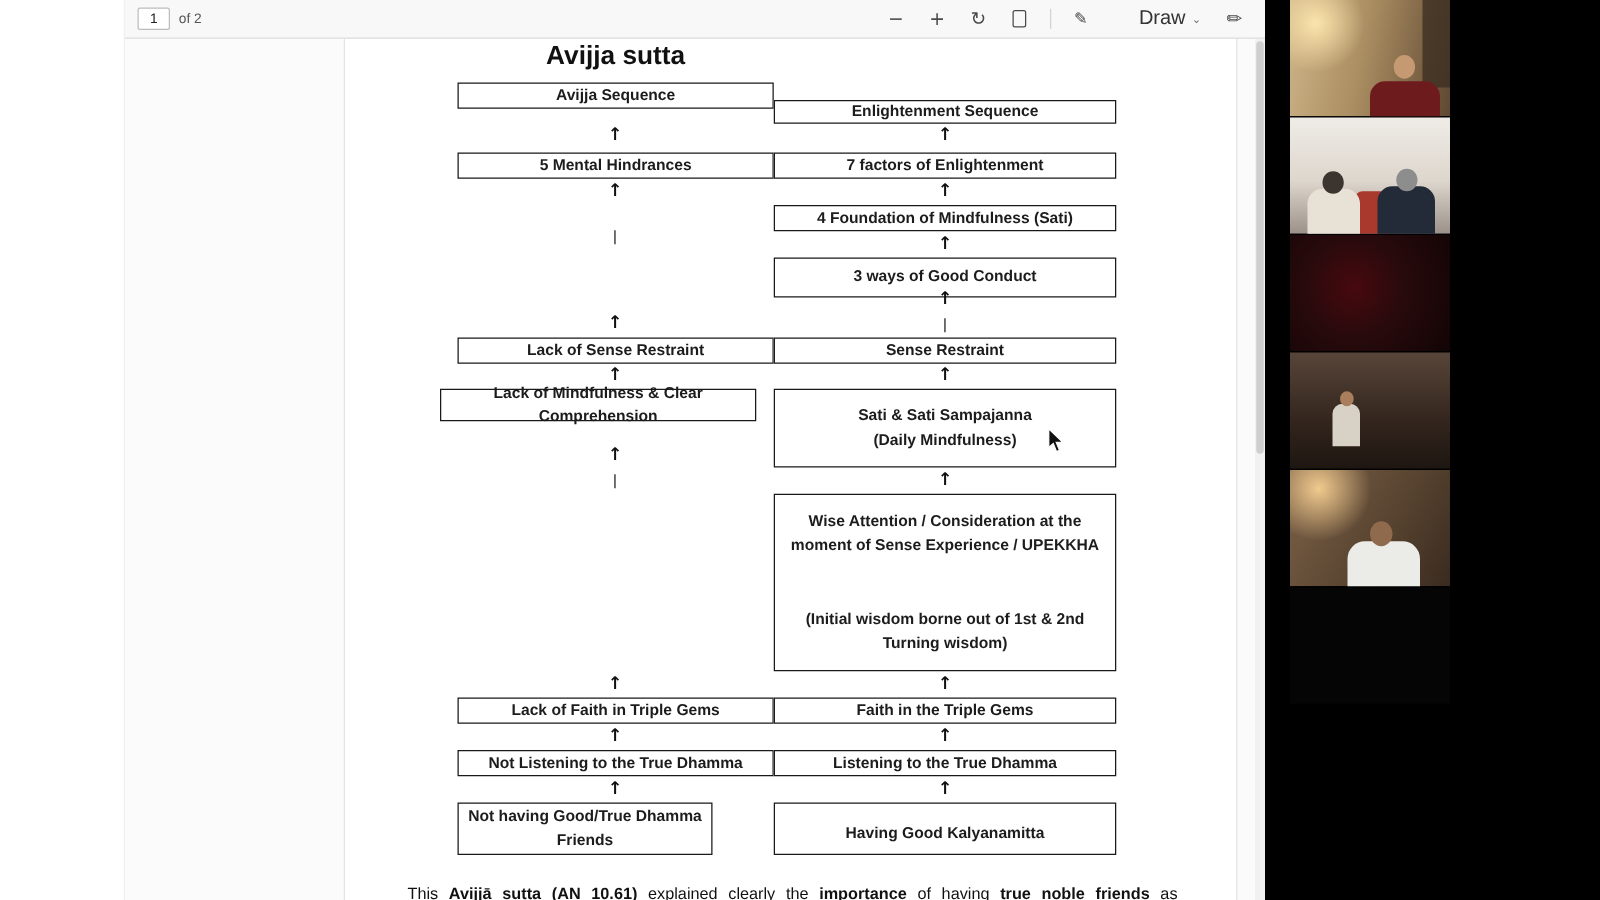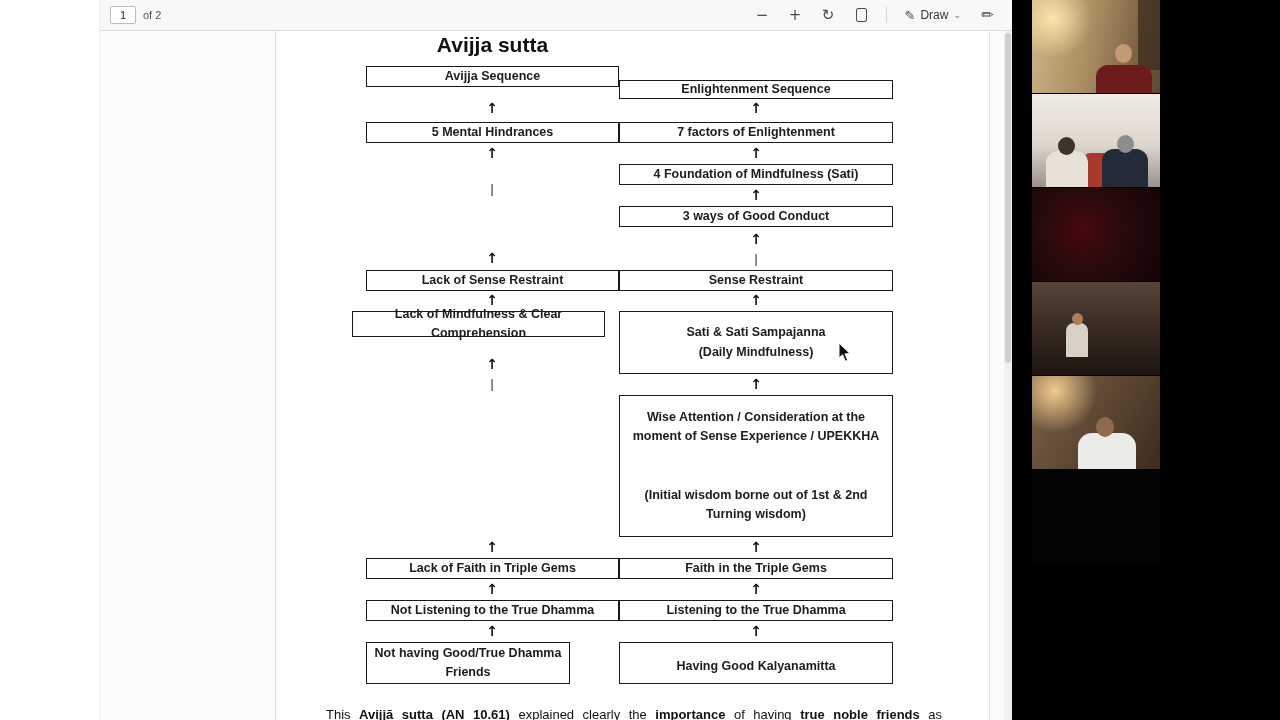--- a/index.html
+++ b/index.html
@@ -15,21 +15,21 @@
   .toolbar { position:absolute; left:0; top:0; width:100%; height:31px; background:#f8f8f8; border-bottom:1px solid #dcdcdc; display:flex; align-items:center; justify-content:space-between; padding:0 10px; z-index:6; }
   .tb-left { display:flex; align-items:center; gap:7px; }
   .page-input { width:26px; height:18px; text-align:center; font-size:11px; border:1px solid #bdbdbd; border-radius:2px; background:#fff; color:#222; font-family:"Liberation Sans",sans-serif; }
   .page-total { font-size:11px; color:#555; }
   .tb-right { display:flex; align-items:center; gap:4px; }
   .tbtn { width:29px; height:25px; display:flex; align-items:center; justify-content:center; font-size:15px; color:#4a4a4a; background:transparent; border:0; border-radius:3px; font-family:"DejaVu Sans",sans-serif; }
   .fit-glyph { display:inline-block; width:11px; height:14px; border:1.5px solid #4a4a4a; border-radius:2px; }
   .sep { width:1px; height:16px; background:#d2d2d2; margin:0 6px; }
   .draw-btn { display:flex; align-items:center; gap:5px; height:25px; padding:0 8px; background:transparent; border:0; border-radius:3px; color:#333; }
   .draw-ico { font-size:13px; color:#4a4a4a; font-family:"DejaVu Sans",sans-serif; }
-  .draw-label { font-size:12px; }
+  .draw-label { font-size:16px;margin-left:36px; }
   .caret { font-size:9px; color:#666; }
 
   
   .doc-area { position:absolute; left:0; top:31px; width:912px; height:689px; background:#fbfbfb; }
   .pdf-page { position:absolute; left:175px; top:0; width:715px; height:689px; background:#fff; border-left:1px solid #e3e3e3; border-right:1px solid #e3e3e3; overflow:hidden; }
   .ptitle { position:absolute; left:90px; top:2px; width:253px; text-align:center; font-size:21px; font-weight:700; color:#111; }
 
   .dbox { position:absolute; border:1px solid #191919; background:#fff; display:flex; align-items:center; justify-content:center; text-align:center; font-weight:700; font-size:12.5px; line-height:19.5px; white-space:pre-line; color:#1c1c1c; padding:0 4px; }
   .dbox.low { align-items:flex-end; padding-bottom:7px; }
   .arr { position:absolute; width:24px; text-align:center; font-size:14px; font-weight:700; color:#111; line-height:19px; font-family:"DejaVu Sans",sans-serif; }
@@ -109,21 +109,21 @@
 
     <div class="doc-area">
       <div class="pdf-page">
         <div class="ptitle">Avijja sutta</div>
 
         <div class="dbox" style="left:90px;top:35px;width:253px;height:21px">Avijja Sequence</div>
         <div class="dbox" style="left:343px;top:49px;width:274px;height:19px">Enlightenment Sequence</div>
         <div class="dbox" style="left:90px;top:91px;width:253px;height:21px">5 Mental Hindrances</div>
         <div class="dbox" style="left:343px;top:91px;width:274px;height:21px">7 factors of Enlightenment</div>
         <div class="dbox" style="left:343px;top:133px;width:274px;height:21px">4 Foundation of Mindfulness (Sati)</div>
-        <div class="dbox" style="left:343px;top:175px;width:274px;height:21px">3 ways of Good Conduct</div>
+        <div class="dbox" style="left:343px;top:175px;width:274px;height:32px">3 ways of Good Conduct</div>
         <div class="dbox" style="left:90px;top:239px;width:253px;height:21px">Lack of Sense Restraint</div>
         <div class="dbox" style="left:343px;top:239px;width:274px;height:21px">Sense Restraint</div>
         <div class="dbox" style="left:76px;top:280px;width:253px;height:26px">Lack of Mindfulness &amp; Clear
 Comprehension</div>
         <div class="dbox" style="left:343px;top:280px;width:274px;height:63px">Sati &amp; Sati Sampajanna
 (Daily Mindfulness)</div>
         <div class="dbox" style="left:343px;top:364px;width:274px;height:142px">Wise Attention / Consideration at the
 moment of Sense Experience / UPEKKHA
 
 

